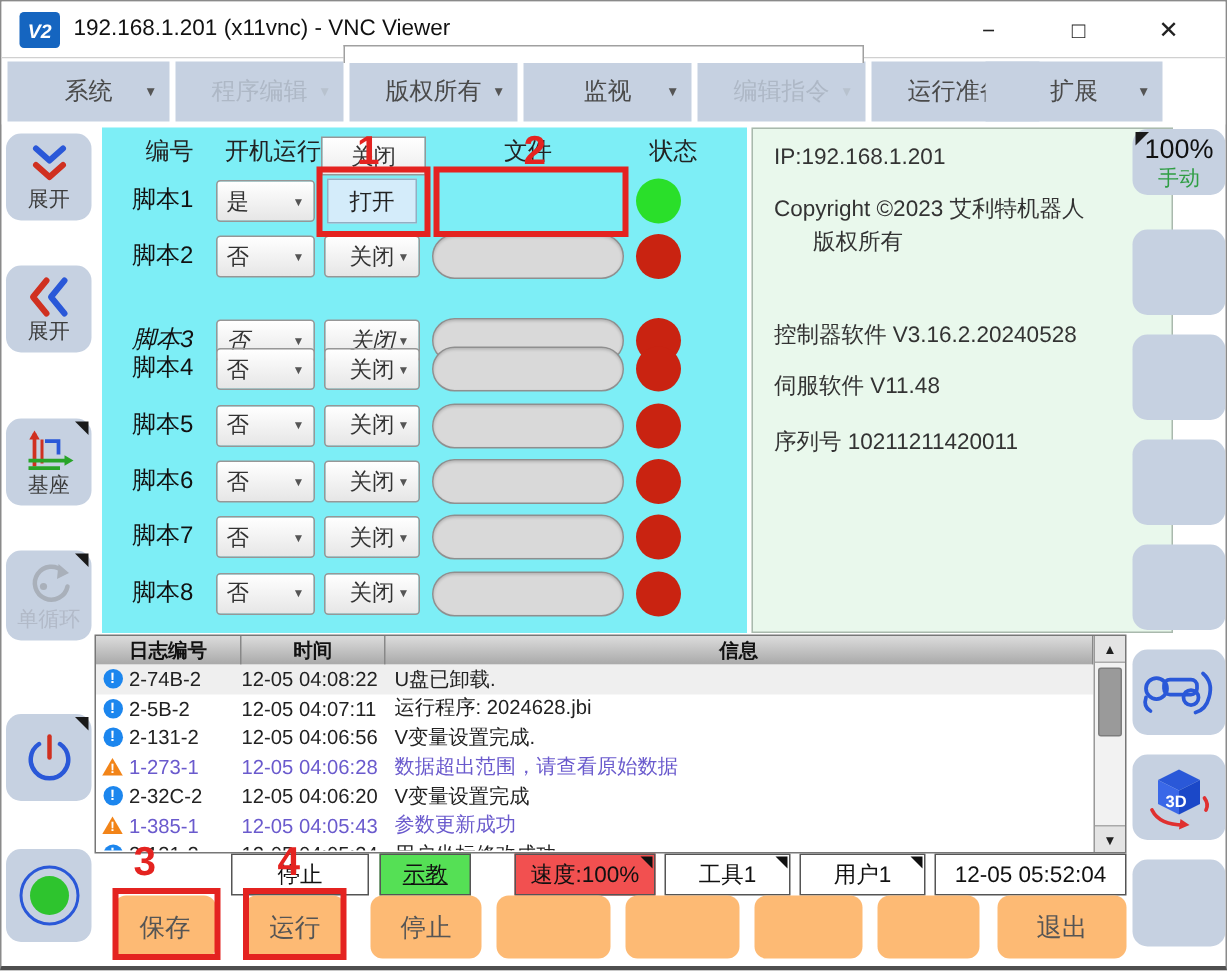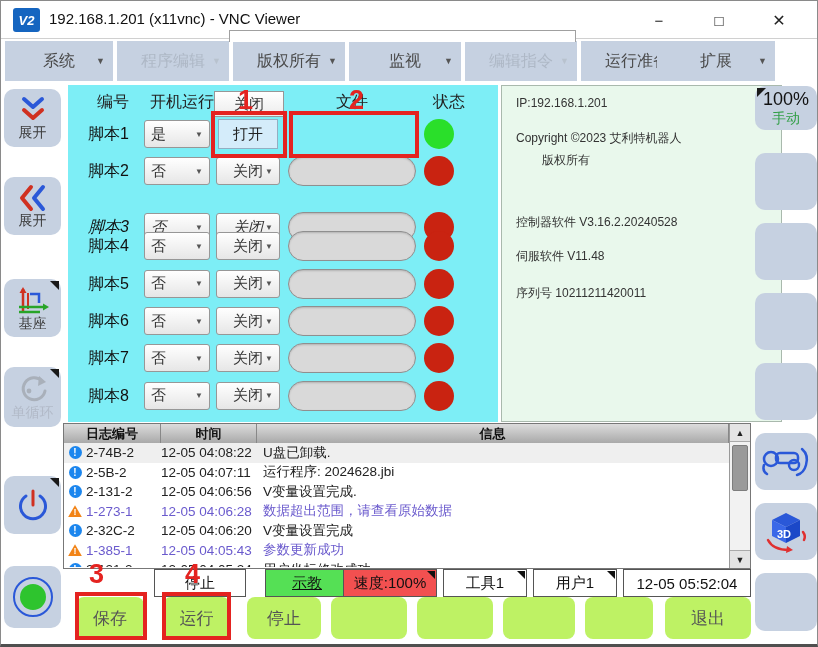--- a/index.html
+++ b/index.html
@@ -56,21 +56,21 @@
   .led{position:absolute;left:356px;top:0;width:30px;height:30px;border-radius:50%;}
   .led.green{background:var(--led-green,#2adf2a);} .led.red{background:var(--led-red,#c92311);}
   
   #dd-popup-top{position:absolute;left:146px;top:6px;width:70px;height:26px;background:linear-gradient(#fff,#ececec);
                 border:1px solid #979797;font-size:15px;display:flex;align-items:center;justify-content:center;z-index:5;color:#333;}
   #dd-popup-sel{position:absolute;left:150px;top:34px;width:60px;height:30px;background:#d4ecfa;border:1px solid #93aec2;
                 font-size:15px;display:flex;align-items:center;justify-content:center;z-index:5;color:#222;}
 
   
   #info-panel{position:absolute;left:500px;top:84px;width:281px;height:337px;background:var(--panel-mint,#e9f8ec);
-              border:1px solid #a9b9ad;font-size:12px;color:#333;}
+              border:1px solid #a9b9ad;font-size:15px;color:#333;}
   .info-line{position:absolute;left:14px;white-space:nowrap;}
   #info-ip{top:10px;} #info-c1{top:44px;} #info-c2{top:66px;left:40px;}
   #info-ctrl{top:128px;} #info-servo{top:162px;} #info-serial{top:199px;}
 
   
   #log-panel{position:absolute;left:62px;top:422px;width:688px;height:146px;background:#fff;border:1px solid #777;}
   #log-head{position:absolute;left:0;top:0;right:21px;height:19px;display:flex;
             background:linear-gradient(#dcdcdc,#a9a9a9);font-size:13px;font-weight:bold;color:#111;}
   .lh-cell{border-right:1px solid #888;display:flex;align-items:center;justify-content:center;}
   #lh-id{width:97px;} #lh-time{width:96px;} #lh-msg{flex:1;}
@@ -87,28 +87,28 @@
   #log-scroll{position:absolute;top:0;right:0;width:21px;bottom:0;background:#f2f2f2;border-left:1px solid #999;}
   .scroll-arrow{position:absolute;left:0;width:100%;height:18px;display:flex;align-items:center;justify-content:center;
                 font-size:9px;color:#222;background:#e4e4e4;}
   #scroll-up{top:0;border-bottom:1px solid #aaa;} #scroll-down{bottom:0;border-top:1px solid #aaa;}
   #scroll-thumb{position:absolute;left:2px;top:21px;width:16px;height:46px;background:#9a9a9a;border:1px solid #7d7d7d;border-radius:2px;}
 
   
   .sb-cell{position:absolute;top:568px;height:28px;background:#fff;border:1px solid #555;font-size:15px;color:#111;
            display:flex;align-items:center;justify-content:center;}
   #sb-role{left:62px;width:88px;} #sb-run{left:153px;width:92px;}
-  #sb-mode{left:264px;width:84px;background:var(--status-green,#55e055);text-decoration:underline;}
+  #sb-mode{left:252px;width:61px;background:var(--status-green,#55e055);text-decoration:underline;}
   #sb-speed{left:342px;width:94px;background:var(--status-red,#f25050);}
   #sb-tool{left:442px;width:84px;} #sb-user{left:532px;width:84px;}
   #sb-clock{left:622px;width:128px;font-size:15px;}
   .sb-tri{position:absolute;top:1px;right:1px;width:0;height:0;border-top:8px solid #111;border-left:8px solid transparent;}
 
   
-  .bot-btn{position:absolute;top:596px;height:42px;background:#bef264;border-radius:8px;font-size:17px;color:#555;
+  .bot-btn{position:absolute;top:596px;height:42px;background:#fdba74;border-radius:8px;font-size:17px;color:#555;
            display:flex;align-items:center;justify-content:center;}
   #bb-save{left:75px;width:68px;} #bb-run{left:162px;width:67px;} #bb-stop{left:246px;width:74px;}
   #bb-e1{left:330px;width:76px;} #bb-e2{left:416px;width:76px;} #bb-e3{left:502px;width:72px;} #bb-e4{left:584px;width:68px;}
   #bb-exit{left:664px;width:86px;}
 
   
   .anno-rect{position:absolute;border:4px solid var(--annotation-red,#e42320);z-index:20;}
   .anno-num{position:absolute;z-index:21;color:var(--annotation-red,#e42320);font-size:27px;font-weight:bold;line-height:27px;}
   #ar1{left:210px;top:110px;width:76px;height:47px;} #an1{left:237px;top:86px;}
   #ar2{left:288px;top:110px;width:130px;height:47px;} #an2{left:348px;top:86px;}

